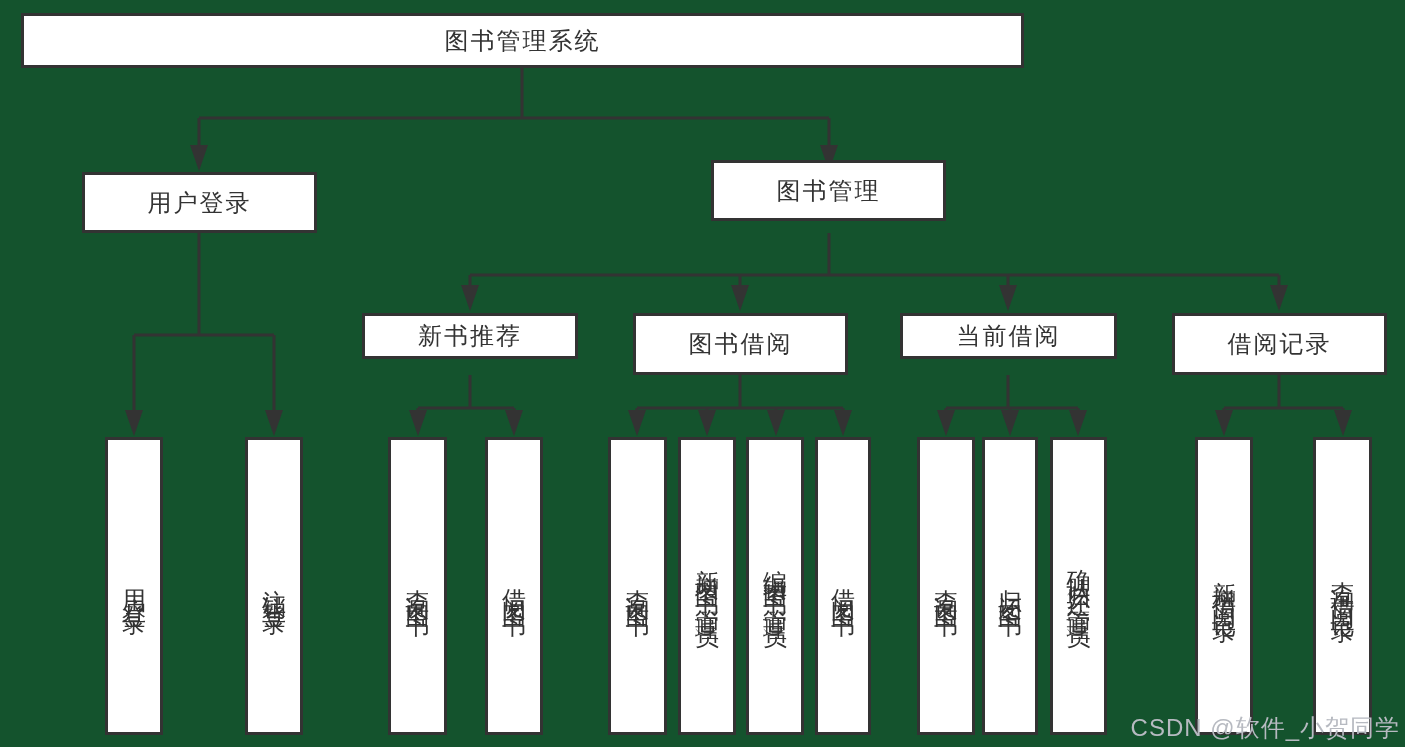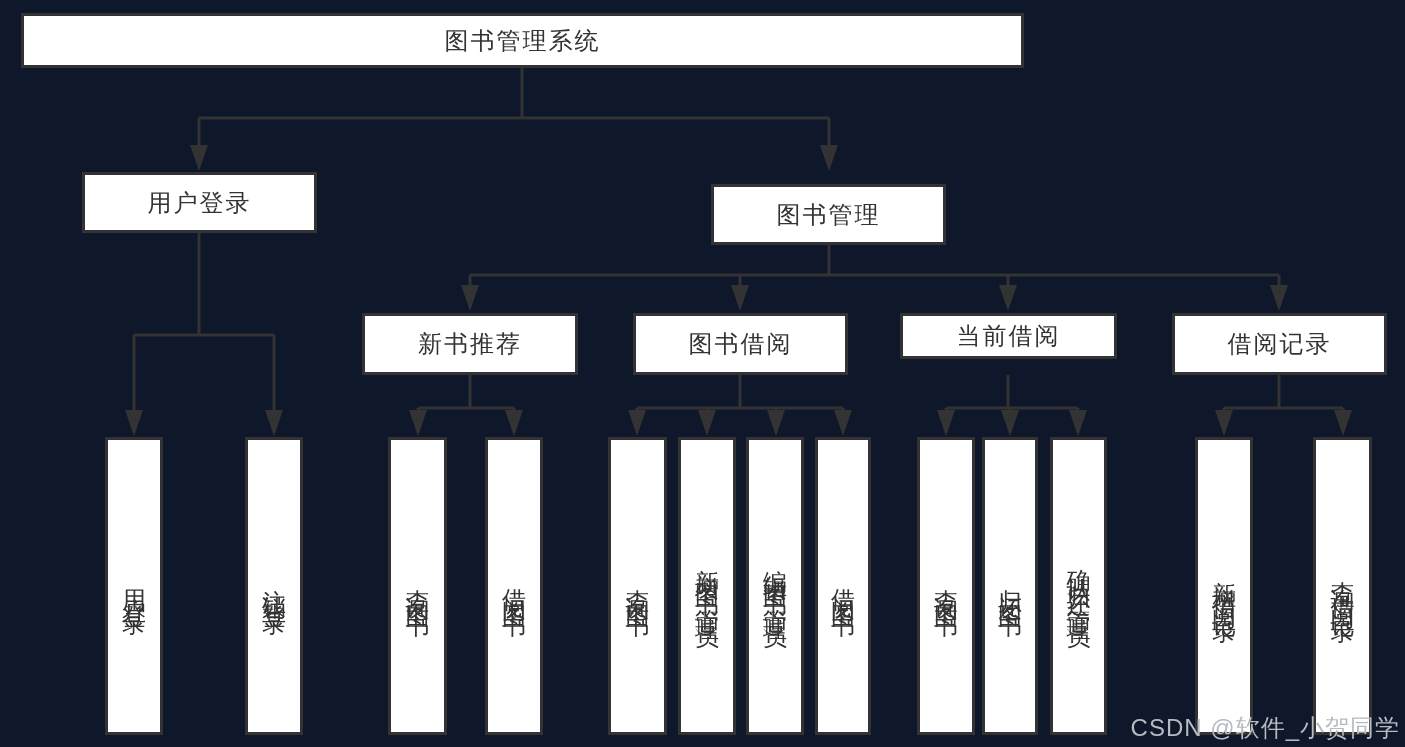--- a/index.html
+++ b/index.html
@@ -6,21 +6,21 @@
     --line:#333333;
     --box-bg:#ffffff;
     --wm:#b7bac1;
   }
   *{box-sizing:border-box;margin:0;padding:0;}
   html,body{background:#ffffff;}
   body{font-family:"Liberation Sans","DejaVu Sans",sans-serif;}
   .canvas{
     position:relative;
     width:1405px;height:747px;
-    background:#0f172a;
+    background:#14532d;
     overflow:hidden;
   }
   .connectors{
     position:absolute;left:0;top:0;width:1405px;height:747px;
     pointer-events:none;
   }
   .node{
     position:absolute;
     background:var(--box-bg);
     border:3px solid var(--line);
@@ -91,23 +91,23 @@
       <polygon points="1001,410 1019,410 1010,436"></polygon>
       <polygon points="1069,410 1087,410 1078,436"></polygon>
       <polygon points="1215,410 1233,410 1224,436"></polygon>
       <polygon points="1334,410 1352,410 1343,436"></polygon>
     </g>
   </svg>
 
   <div class="node" style="left:21px;top:13px;width:1003px;height:55px;">图书管理系统</div>
 
   <div class="node" style="left:82px;top:172px;width:235px;height:61px;">用户登录</div>
-  <div class="node" style="left:711px;top:184px;width:235px;height:61px;">图书管理</div>
+  <div class="node" style="left:711px;top:160px;width:235px;height:61px;">图书管理</div>
 
-  <div class="node" style="left:362px;top:313px;width:216px;height:62px;">新书推荐</div>
+  <div class="node" style="left:362px;top:313px;width:216px;height:46px;">新书推荐</div>
   <div class="node" style="left:633px;top:313px;width:215px;height:62px;">图书借阅</div>
   <div class="node" style="left:900px;top:313px;width:217px;height:46px;">当前借阅</div>
   <div class="node" style="left:1172px;top:313px;width:215px;height:62px;">借阅记录</div>
 
   <div class="node vbox" style="left:105px;width:58px;">用户登录</div>
   <div class="node vbox" style="left:245px;width:58px;">注销登录</div>
 
   <div class="node vbox" style="left:388px;width:59px;">查询图书</div>
   <div class="node vbox" style="left:485px;width:58px;">借阅图书</div>
 

